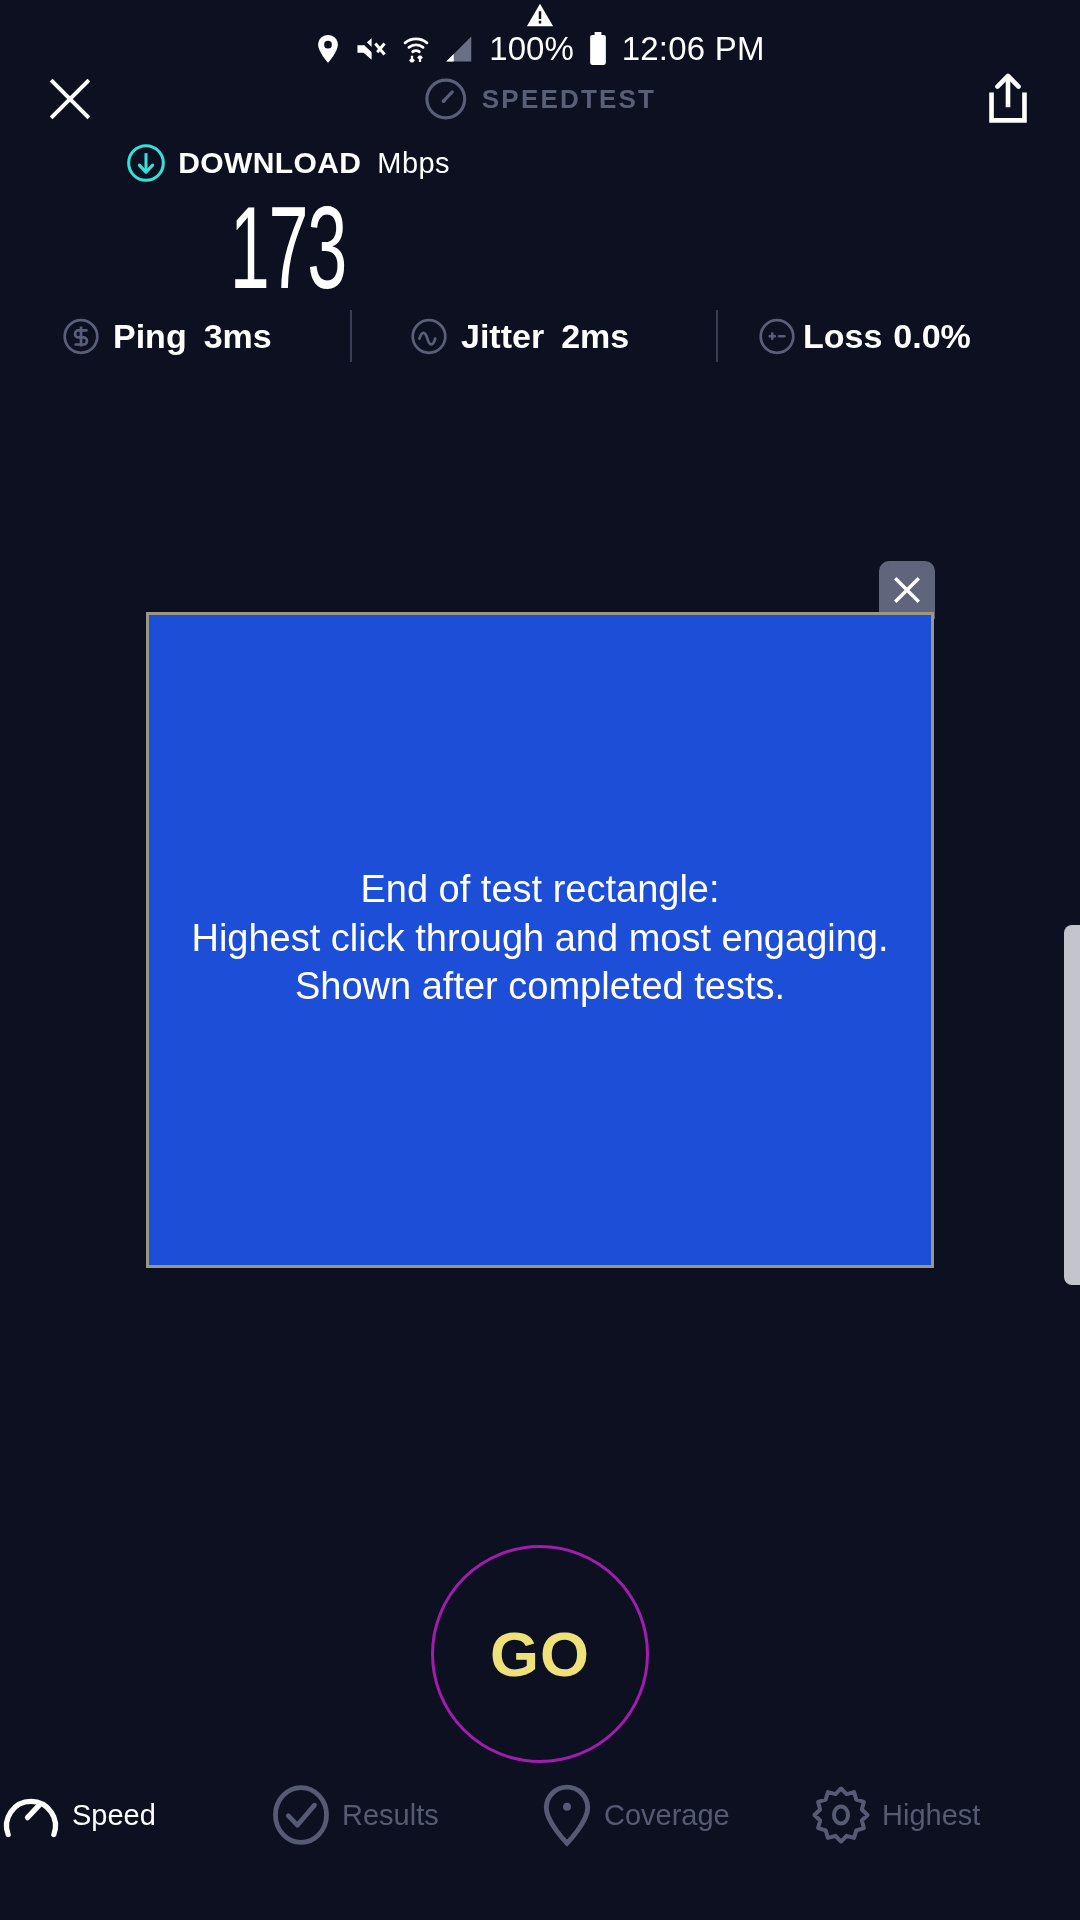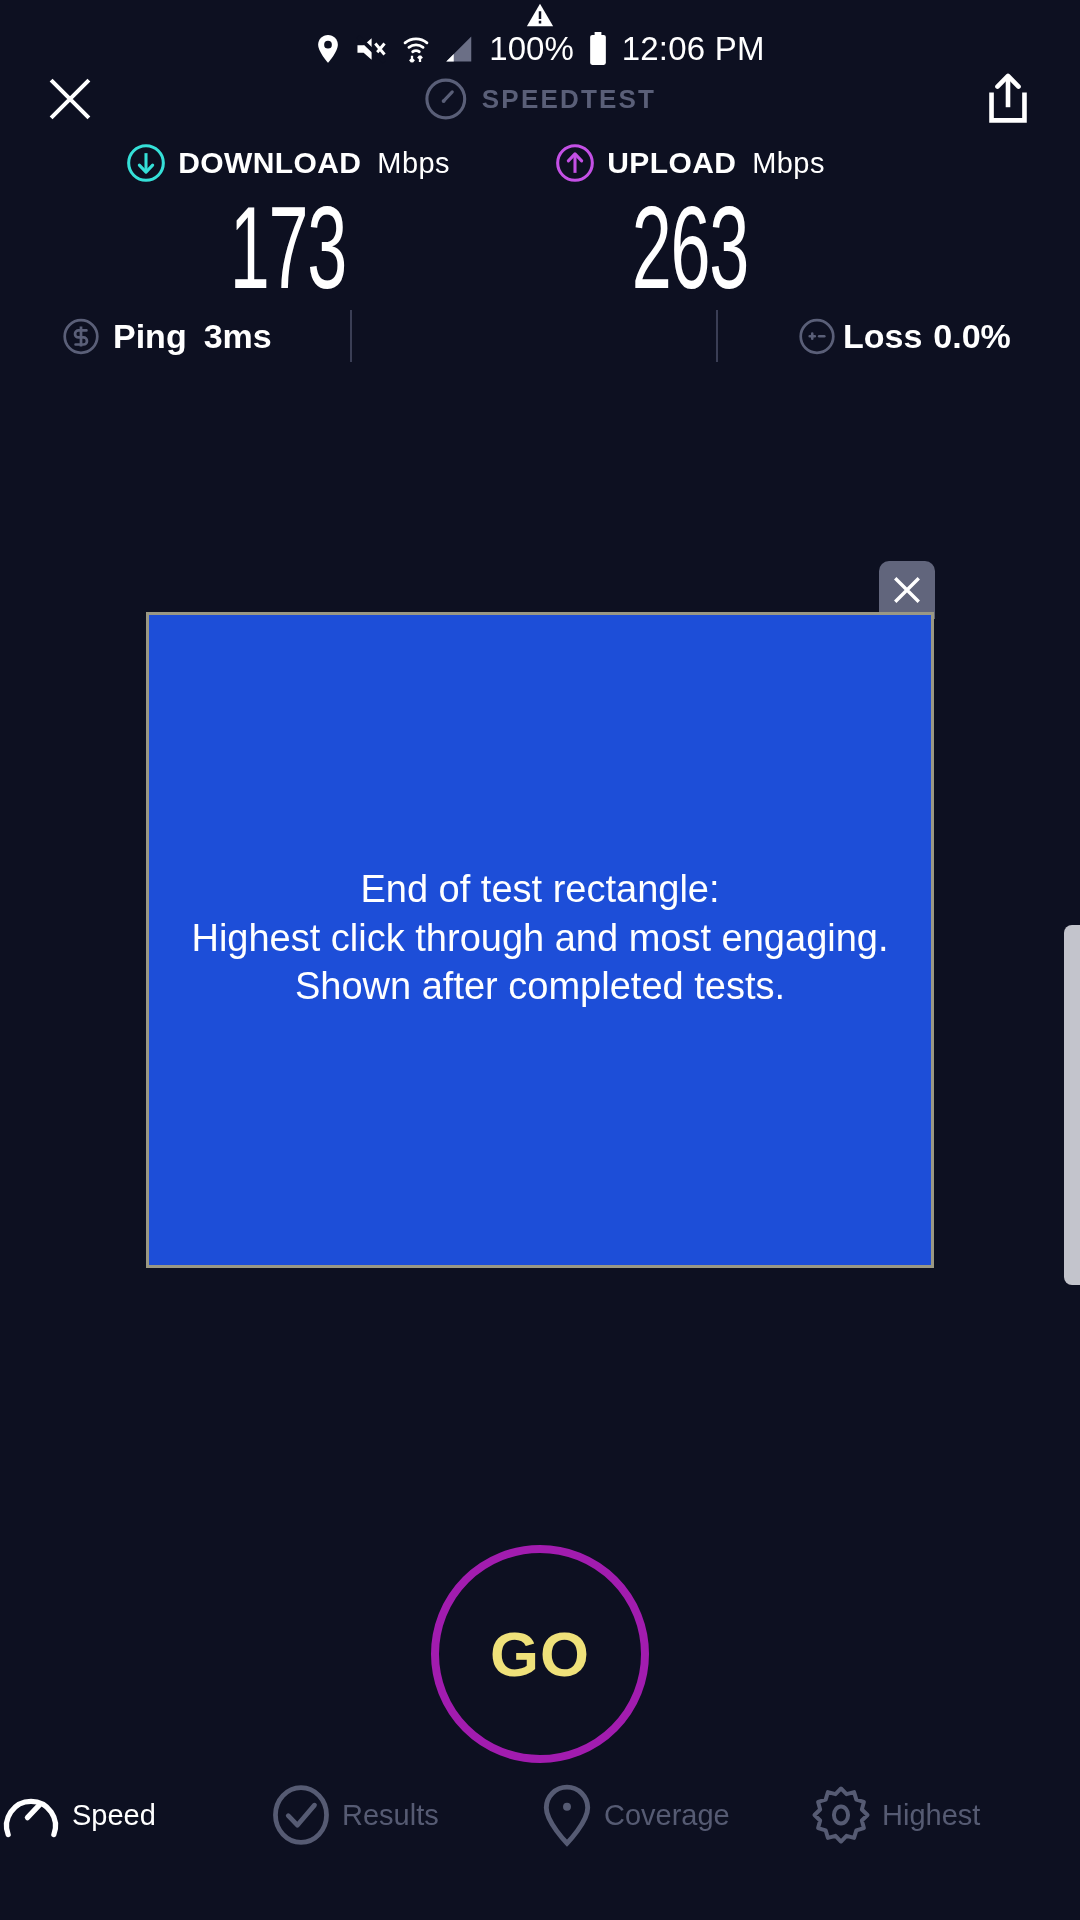--- a/index.html
+++ b/index.html
@@ -78,21 +78,21 @@
   .metrics{
     position:absolute; left:0; top:305px; width:1080px; height:62px;
     display:flex; align-items:center;
   }
   .metric{
     display:flex; align-items:center; gap:13px;
     position:absolute; top:50%; transform:translateY(-50%);
   }
   .metric.ping{ left:62px; }
   .metric.jitter{ left:410px; }
-  .metric.loss{ left:798px;gap:7px; }
+  .metric.loss{ left:758px;gap:7px; }
   .metric-name{ color:#ffffff; font-size:34px; font-weight:bold; }
   .metric-val{ color:#ffffff; font-size:34px; font-weight:bold; margin-left:4px; }
   .metric-div{
     position:absolute; top:50%; transform:translateY(-50%);
     width:2px; height:52px; background:#3a3e55;
   }
   .metric-div.d1{ left:350px; }
   .metric-div.d2{ left:716px; }
 
   
@@ -126,21 +126,21 @@
   .scrollbar-thumb{
     position:absolute; right:0px; top:0; width:16px; height:360px;
     background:#c3c4cc; border-radius:8px 0 0 8px;
     cursor:pointer;
   }
 
   
   .go-btn{
     position:absolute; left:50%; top:1545px; transform:translateX(-50%);
     width:218px; height:218px; border-radius:50%;
-    border:8px solid #a21caf;
+    border:3px solid #a21caf;
     display:flex; align-items:center; justify-content:center;
     cursor:pointer; background:transparent;
   }
   .go-label{
     color:#efe17a; font-size:63px; font-weight:bold; letter-spacing:1px;
   }
 
   
   .bottomnav{
     position:absolute; left:0; bottom:0; width:1080px; height:150px;
@@ -245,53 +245,48 @@
             <path d="M10 16.6 L15 21.8 L20 16.6" stroke="#35e0d8" stroke-width="2.3" fill="none" stroke-linejoin="round" stroke-linecap="round"></path>
           </svg>
         </span>
         <span class="res-label">
           <span>DOWNLOAD</span><span class="unit">Mbps</span>
         </span>
       </div>
       <div class="res-value">173</div>
     </div>
 
-    <div class="res-col upload">
-      <div class="res-head">
-        <span class="ico">
-          <svg width="40" height="40" viewBox="0 0 30 30">
-            <circle cx="15" cy="15" r="13" stroke="#c450e6" stroke-width="2.3" fill="none"></circle>
-            <path d="M15 22.4 V8.6" stroke="#c450e6" stroke-width="2.3" fill="none"></path>
-            <path d="M10 13.4 L15 8.2 L20 13.4" stroke="#c450e6" stroke-width="2.3" fill="none" stroke-linejoin="round" stroke-linecap="round"></path>
-          </svg>
-        </span>
-        <span class="res-label">
-          <span>UPLOAD</span><span class="unit">Mbps</span>
-        </span>
-      </div>
-      <div class="res-value">263</div>
-    </div>
   </div>
 
   <div class="metrics">
 
     <div class="metric ping">
       <span class="ico">
         <svg width="38" height="38" viewBox="0 0 28 28">
           <circle cx="14" cy="14" r="12" stroke="#5a5f78" stroke-width="2" fill="none"></circle>
           <path d="M18 9.5 H12.2 a2.6 2.6 0 0 0 0 5.2 h3.6 a2.6 2.6 0 0 1 0 5.2 H10" stroke="#5a5f78" stroke-width="2" fill="none" stroke-linecap="round"></path>
           <path d="M14 6.6 V21.4" stroke="#5a5f78" stroke-width="2" fill="none"></path>
         </svg>
       </span>
       <span class="metric-name">Ping</span>
       <span class="metric-val">3ms</span>
     </div>
 
     <div class="metric-div d1"></div>
 
+    <div class="metric jitter">
+      <span class="ico">
+        <svg width="38" height="38" viewBox="0 0 28 28">
+          <circle cx="14" cy="14" r="12" stroke="#5a5f78" stroke-width="2" fill="none"></circle>
+          <path d="M7 15.6 c1.6 -5.6 4.2 -5.6 5.8 0 c1.6 5.6 4.2 5.6 5.8 0" stroke="#5a5f78" stroke-width="2" fill="none" stroke-linecap="round"></path>
+        </svg>
+      </span>
+      <span class="metric-name">Jitter</span>
+      <span class="metric-val">2ms</span>
+    </div>
 
     <div class="metric-div d2"></div>
 
     <div class="metric loss">
       <span class="ico">
         <svg width="38" height="38" viewBox="0 0 28 28">
           <circle cx="14" cy="14" r="12" stroke="#5a5f78" stroke-width="2" fill="none"></circle>
           <path d="M8.6 13.8 H12.4 M10.5 11.9 V15.7" stroke="#5a5f78" stroke-width="1.9" fill="none" stroke-linecap="round"></path>
           <path d="M15.6 13.8 H19.4" stroke="#5a5f78" stroke-width="1.9" fill="none" stroke-linecap="round"></path>
         </svg>

